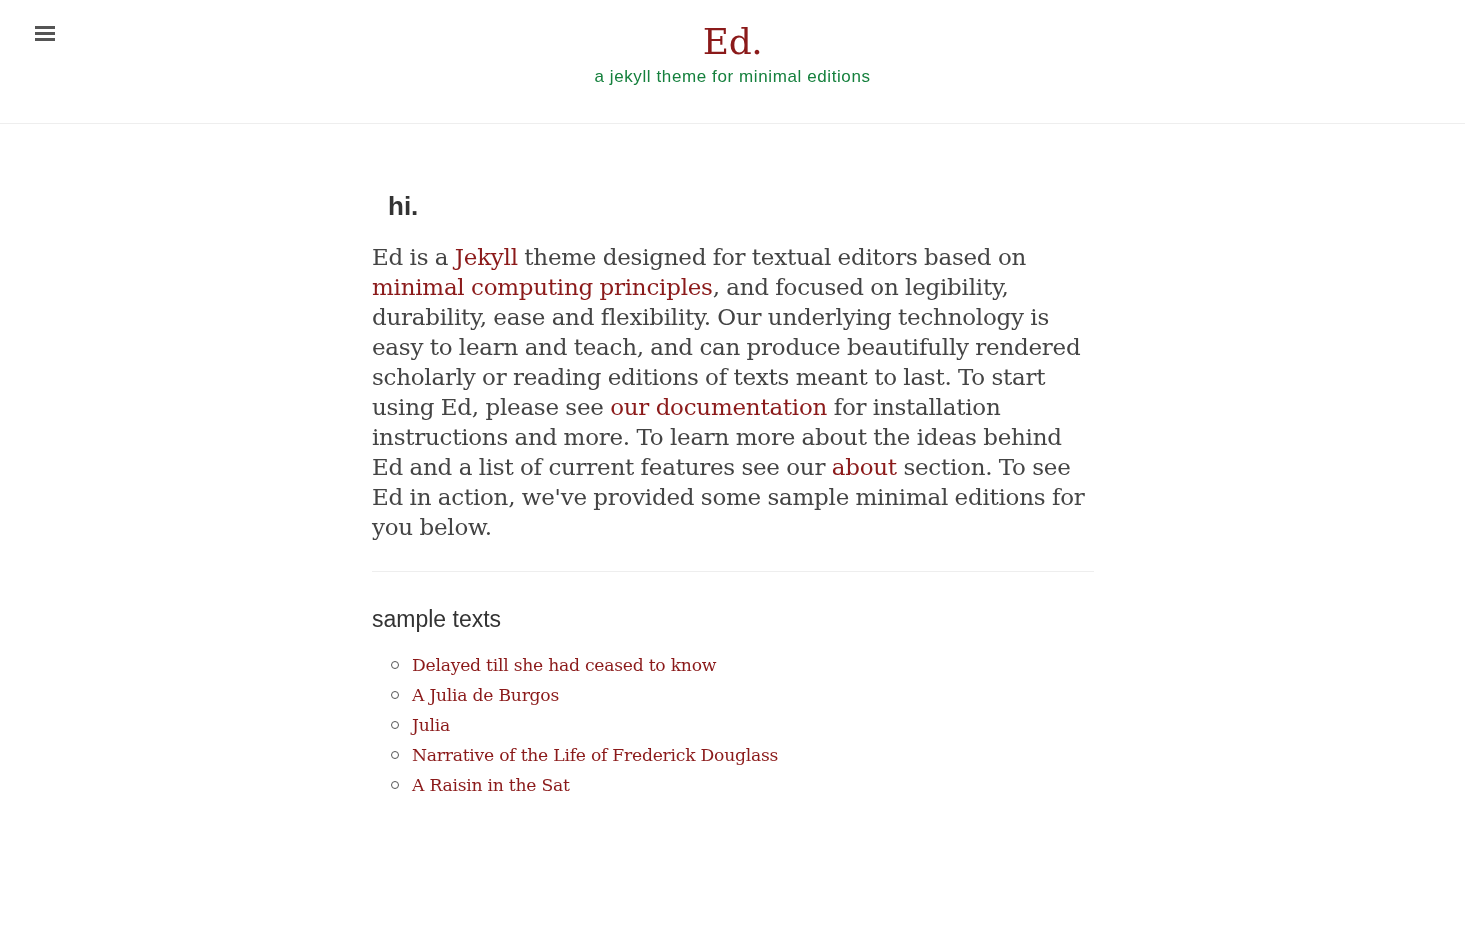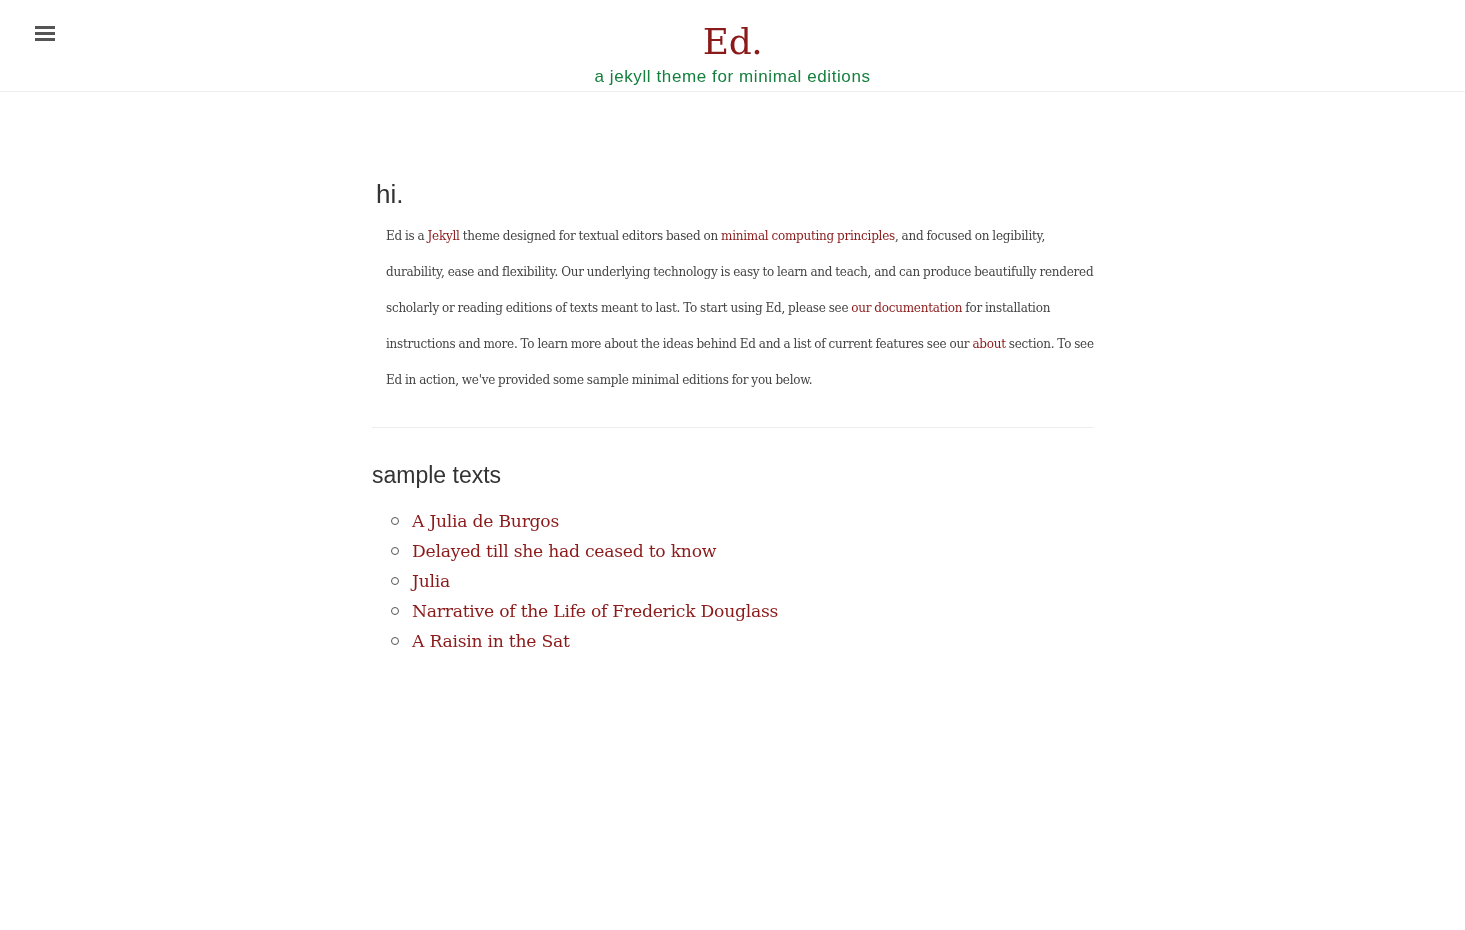--- a/index.html
+++ b/index.html
@@ -1,18 +1,18 @@
 <!DOCTYPE html>
 <html><head>
 <meta charset="utf-8">
 <style>
   html, body { margin: 0; padding: 0; background: #ffffff; }
   body { width: 1465px; height: 930px; position: relative; overflow: hidden; }
   .masthead {
-    position: absolute; left: 0; top: 0; width: 1465px; height: 92px;
+    position: absolute; left: 0; top: 0; width: 1465px; height: 124px;
     border-bottom: 1px solid #eeeeee; box-sizing: border-box;
   }
   .menu-btn {
     position: absolute; left: 35px; top: 26px; width: 20px; height: 16px;
     cursor: pointer;
   }
   .menu-btn span {
     display: block; width: 20px; height: 3px; background: #555555; margin-bottom: 3px;
   }
   .site-title {
@@ -23,25 +23,25 @@
   .site-subtitle {
     position: absolute; left: 0; width: 1465px; top: 66px; text-align: center;
     font-family: "Liberation Sans", sans-serif; font-size: 17px; color: #15803d;
     letter-spacing: 0.6px; line-height: 22px;
   }
   .content {
     position: absolute; left: 372px; top: 170px; width: 722px;
     font-family: "DejaVu Serif", serif; color: #444444;
   }
   h1.hi {
-    margin: 4px; font-family: "Liberation Sans", sans-serif; font-weight: normal;
+    margin: 16px; font-family: "Liberation Sans", sans-serif; font-weight: bold;
     font-size: 26px; color: #333333; line-height: 40px;
   }
   p.intro {
-    margin: 2px 0 0 14px; font-size: 12px; line-height: 36px; color: #444444;
+    margin: 2px 0 0 0; font-size: 23px; line-height: 30px; color: #444444;
     letter-spacing: -0.25px; word-spacing: -0.5px;
   }
   a { color: #8b1a1a; text-decoration: none; }
   hr.divider {
     border: 0; border-top: 1px solid #eeeeee; margin: 29px 0 0 0; height: 0;
   }
   h2.samples {
     margin: 32px 0 16px 0; font-family: "Liberation Sans", sans-serif; font-weight: normal;
     font-size: 23px; color: #333333; line-height: 30px;
   }
@@ -70,19 +70,19 @@
 </header>
 
 <main class="content">
   <h1 class="hi">hi.</h1>
   <p class="intro"><span>Ed is a </span><a>Jekyll</a><span> theme designed for textual editors based on </span><a>minimal computing principles</a><span>, and focused on legibility, durability, ease and flexibility. Our underlying technology is easy to learn and teach, and can produce beautifully rendered scholarly or reading editions of texts meant to last. To start using Ed, please see </span><a>our documentation</a><span> for installation instructions and more. To learn more about the ideas behind Ed and a list of current features see our </span><a>about</a><span> section. To see Ed in action, we've provided some sample minimal editions for you below.</span></p>
 
   <hr class="divider">
 
   <h2 class="samples">sample texts</h2>
   <ul class="sample-list">
+    <li><span class="bullet"></span><a>Delayed till she had ceased to know</a></li>
     <li><span class="bullet"></span><a>A Julia de Burgos</a></li>
-    <li><span class="bullet"></span><a>Delayed till she had ceased to know</a></li>
     <li><span class="bullet"></span><a>Julia</a></li>
     <li><span class="bullet"></span><a>Narrative of the Life of Frederick Douglass</a></li>
     <li><span class="bullet"></span><a>A Raisin in the Sat</a></li>
   </ul>
 </main>
 
 </body></html>

